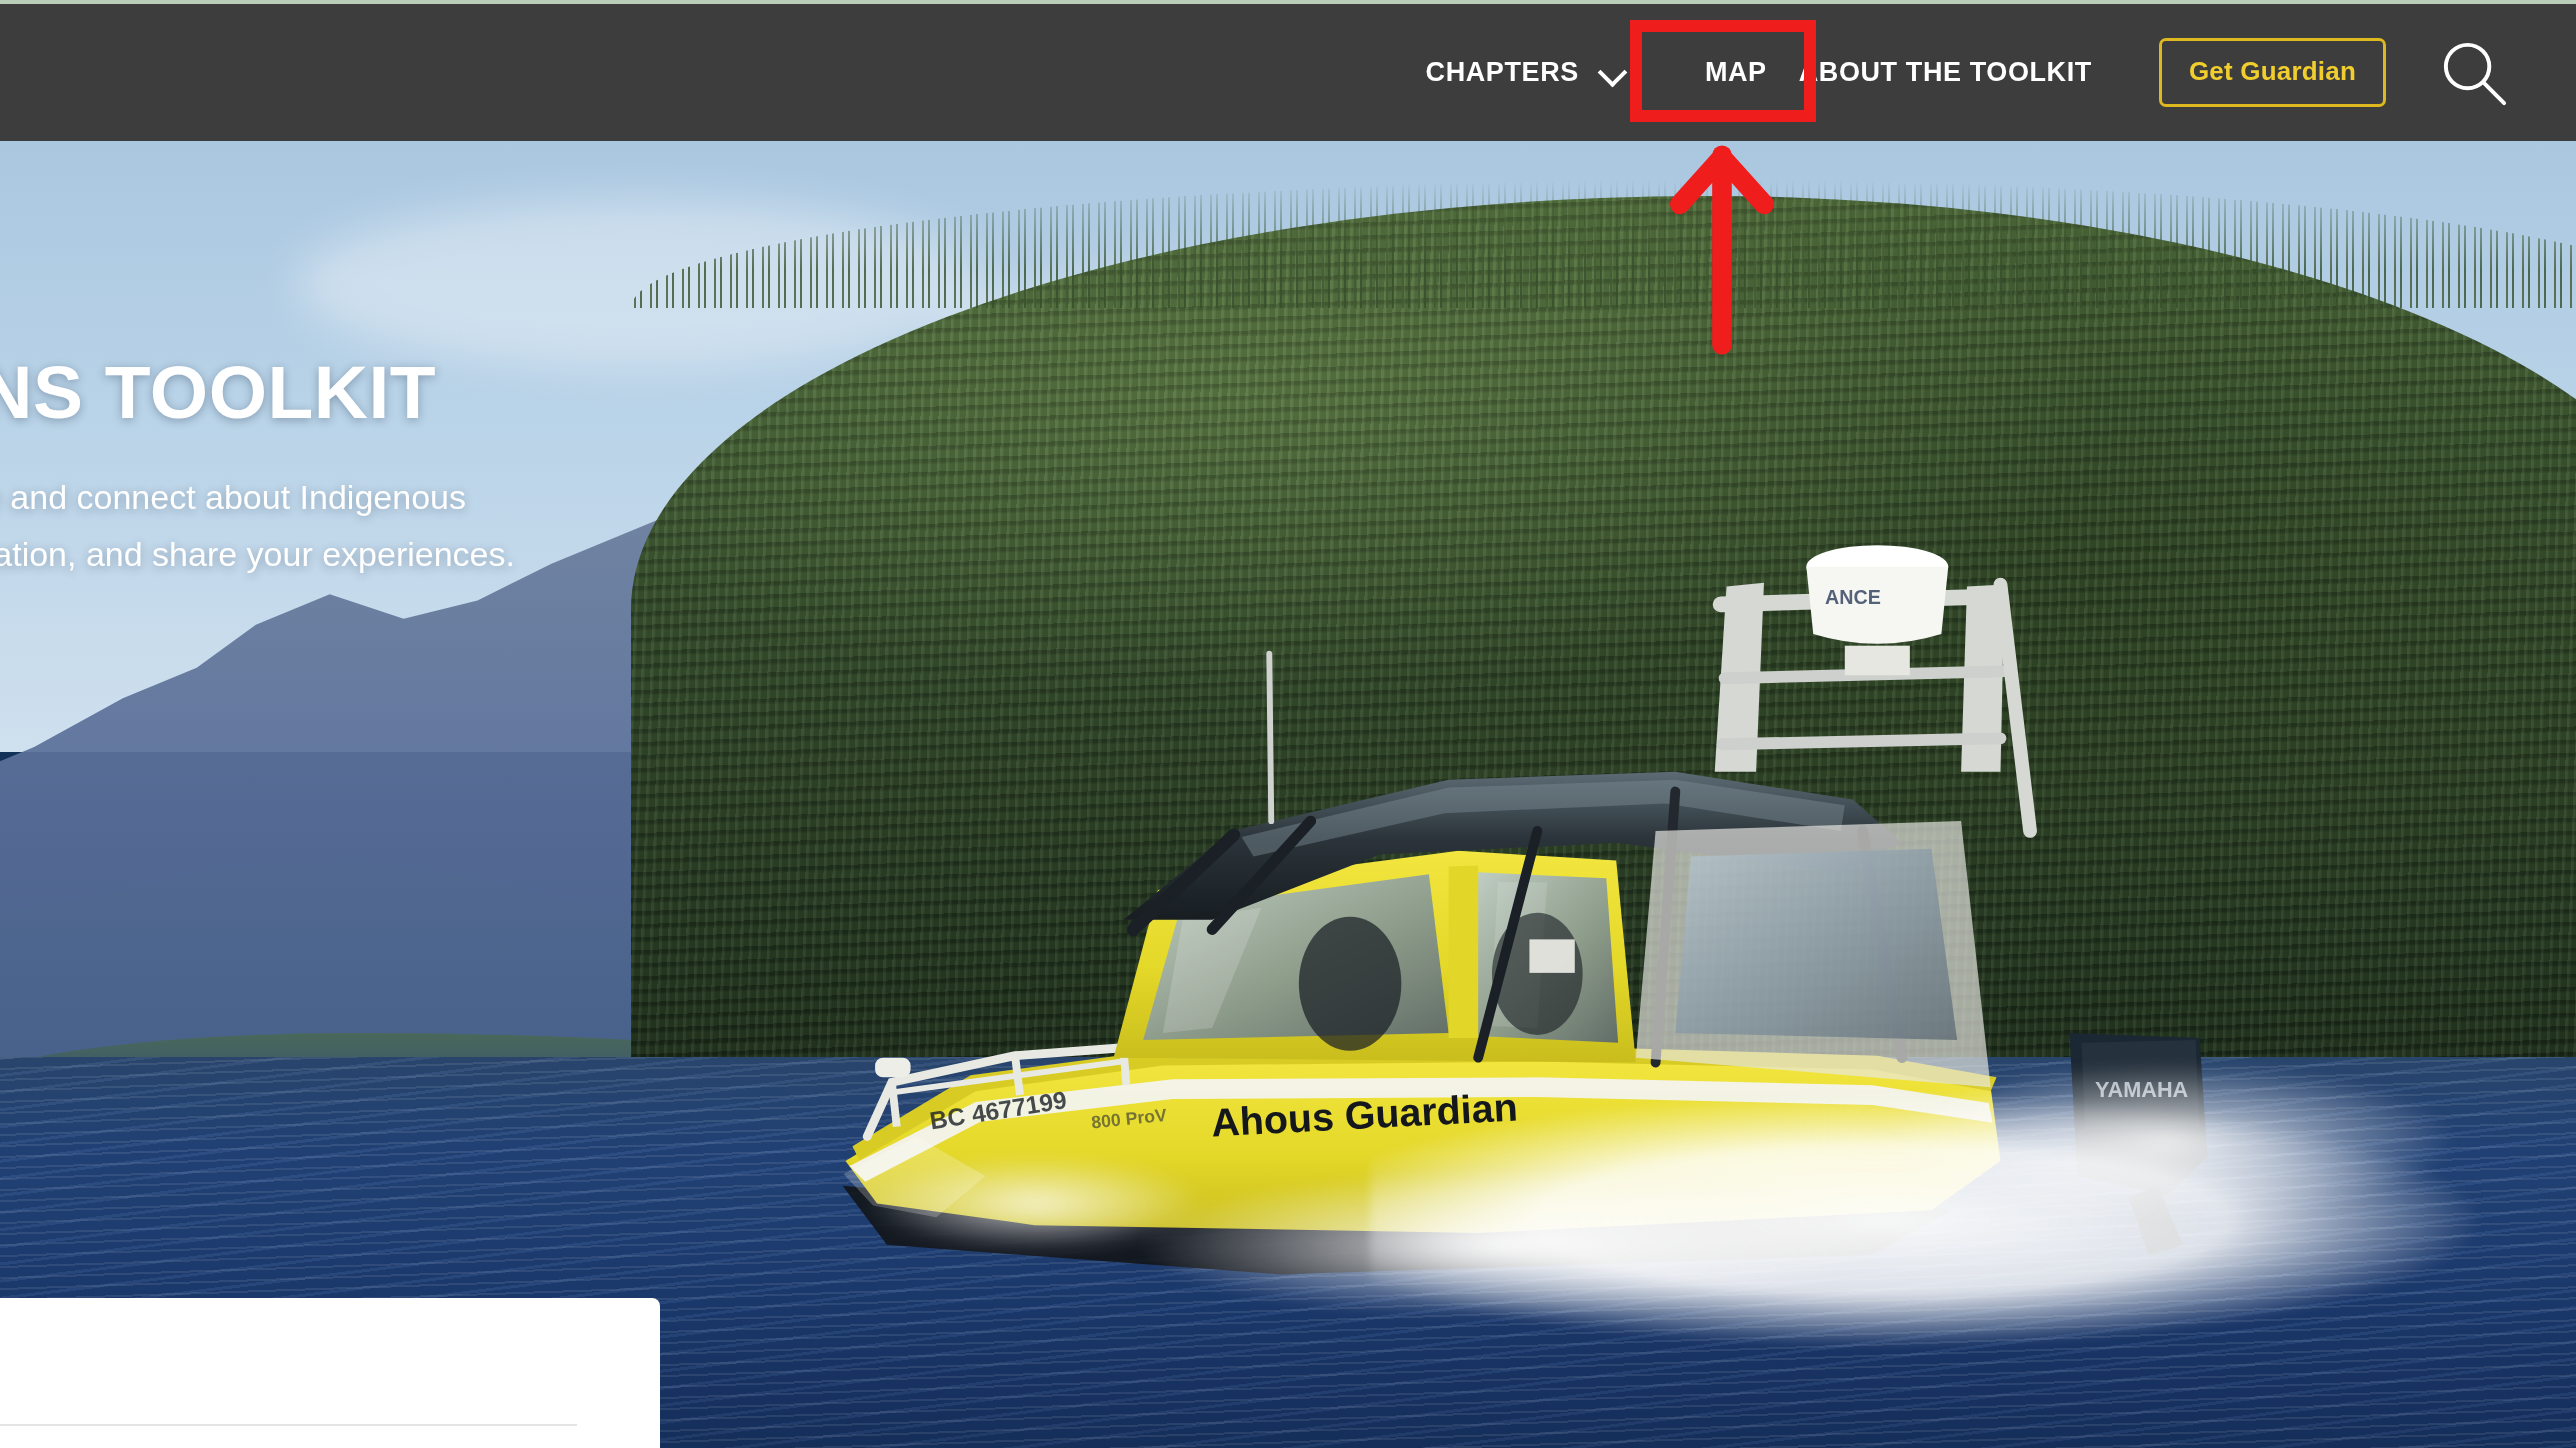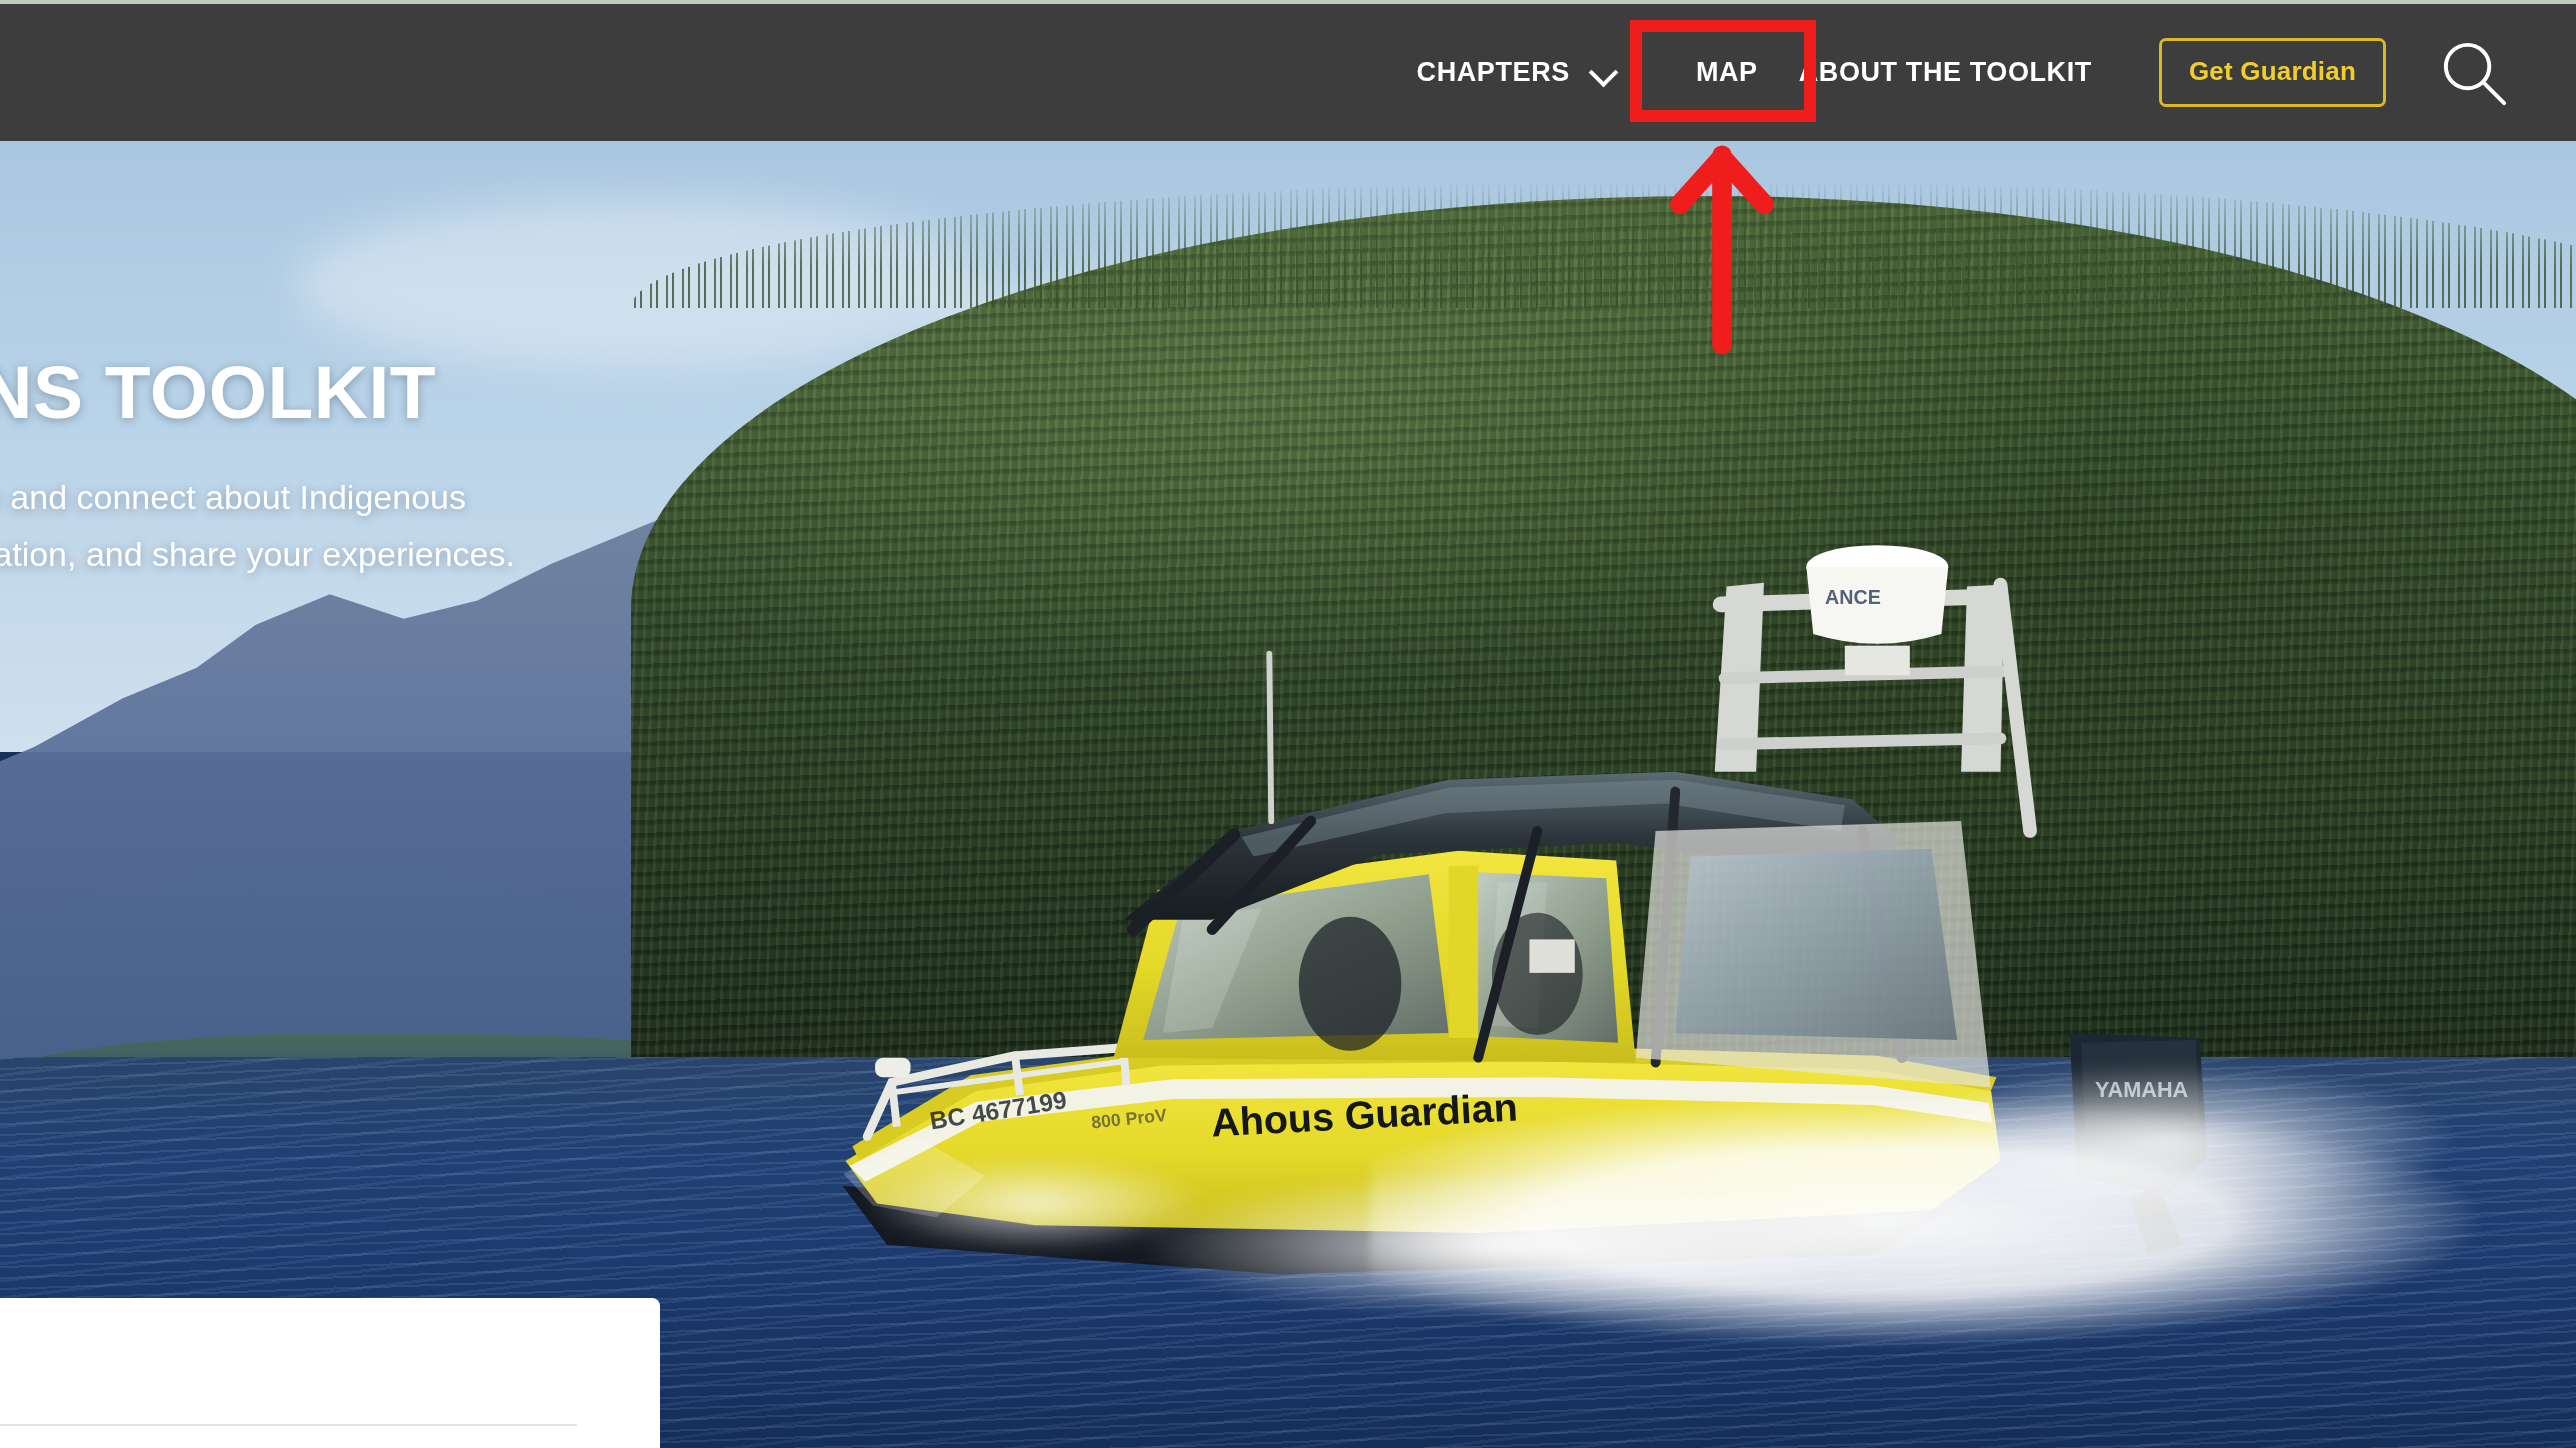--- a/index.html
+++ b/index.html
@@ -49,22 +49,22 @@
     position:relative;
   }
   .chev::after {
     content:"";
     position:absolute; left:2px; top:2px;
     width:17px; height:17px;
     border-right:4px solid #fff;
     border-bottom:4px solid #fff;
     transform:rotate(45deg);
   }
-  .nav-map { margin-left:79px; margin-right:32px; }
-  .nav-about { margin-left:9px; }
+  .nav-map { margin-left:79px; margin-right:12px; }
+  .nav-about { margin-left:20px; }
 
   .get-support {
     margin-left:67px;
     color:#f1ce2e;
     border:3px solid #ddb91f;
     border-radius:7px;
     font-size:26px;
     font-weight:bold;
     padding:15px 27px 17px 27px;
     background:transparent;

